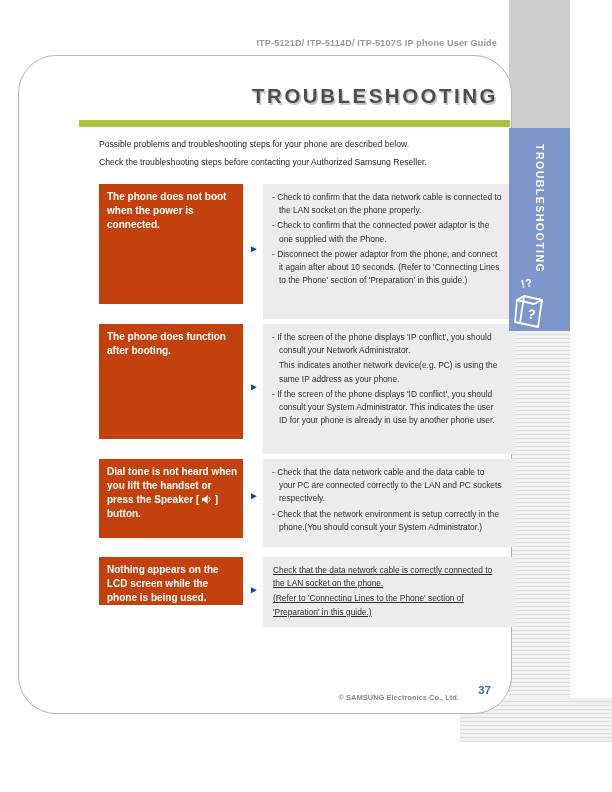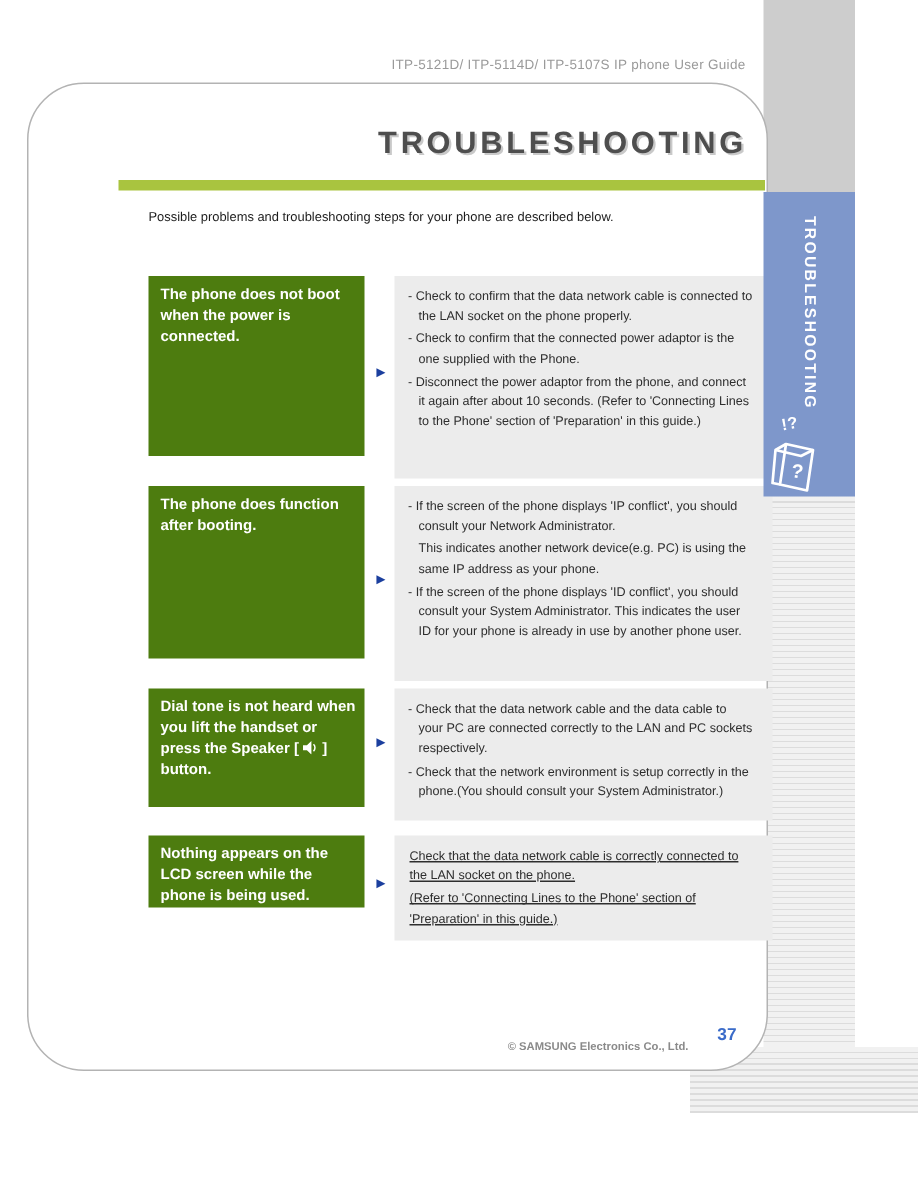--- a/index.html
+++ b/index.html
@@ -29,21 +29,21 @@
   }
   .tab-icon{position:absolute;left:3px;bottom:2px;width:44px;height:52px;}
   .tab-icon .exclaim{
     position:absolute;left:9px;top:0;color:#fff;font-weight:bold;font-size:11px;
     transform:rotate(-10deg);letter-spacing:0.5px;
   }
   .tab-icon svg{position:absolute;left:1px;top:13px;}
   
   .doc-header{
     position:absolute;top:38px;right:115px;
-    color:#9a9a9a;font-weight:normal;font-size:9px;letter-spacing:0.2px;
+    color:#9a9a9a;font-weight:bold;font-size:9px;letter-spacing:0.2px;
     z-index:4;
   }
   
   .page{
     position:absolute;left:18px;top:55px;width:492px;height:657px;
     background:#ffffff;border:1px solid #b3b3b3;border-radius:38px;
     z-index:2;
   }
   .page-title{
     position:absolute;top:28px;right:13px;
@@ -51,21 +51,21 @@
     text-shadow:1.5px 1.5px 0 #c9c9c9;
   }
   .green-bar{position:absolute;left:60px;top:64px;width:431px;height:7px;background:#a9c43f;}
   .intro{position:absolute;left:80px;top:80px;width:412px;color:#1c1c1c;font-size:8.6px;line-height:17.5px;}
   
   .rows{position:absolute;left:80px;top:0;width:412px;height:657px;}
   .ts-row{position:absolute;left:0;width:100%;}
   .row1{top:128px;} .row2{top:268px;} .row3{top:403px;} .row4{top:501px;}
   .problem-box{
     position:absolute;left:0;width:144px;box-sizing:border-box;
-    background:#4d7c0f;color:#ffffff;font-weight:bold;font-size:10px;line-height:14px;
+    background:#c2410c;color:#ffffff;font-weight:bold;font-size:10px;line-height:14px;
     padding:6px 6px 0 8px;
   }
   .row1 .problem-box{height:120px;}
   .row2 .problem-box{height:115px;}
   .row3 .problem-box{height:79px;}
   .row4 .problem-box{height:48px;}
   .solution-box{
     position:absolute;left:164px;width:252px;box-sizing:border-box;
     background:#ececec;color:#2e2e2e;font-size:8.4px;line-height:13.2px;
     padding:7px 13px 0 9px;
@@ -119,20 +119,21 @@
 </div>
 
 <div class="doc-header">ITP-5121D/ ITP-5114D/ ITP-5107S IP phone User Guide</div>
 
 <div class="page">
   <div class="page-title">TROUBLESHOOTING</div>
   <div class="green-bar"></div>
 
   <div class="intro">
     <div>Possible problems and troubleshooting steps for your phone are described below.</div>
+    <div>Check the troubleshooting steps before contacting your Authorized Samsung Reseller.</div>
   </div>
 
   <div class="rows">
       <div class="ts-row row1">
         <div class="problem-box">The phone does not boot when the power is connected.</div>
         <span class="row-arrow">►</span>
         <div class="solution-box">
           <div class="sol-item bullet">Check to confirm that the data network cable is connected to the LAN socket on the phone properly.</div>
           <div class="sol-item bullet">Check to confirm that the connected power adaptor is the one supplied with the Phone.</div>
           <div class="sol-item bullet">Disconnect the power adaptor from the phone, and connect it again after about 10 seconds. (Refer to 'Connecting Lines to the Phone' section of 'Preparation' in this guide.)</div>

